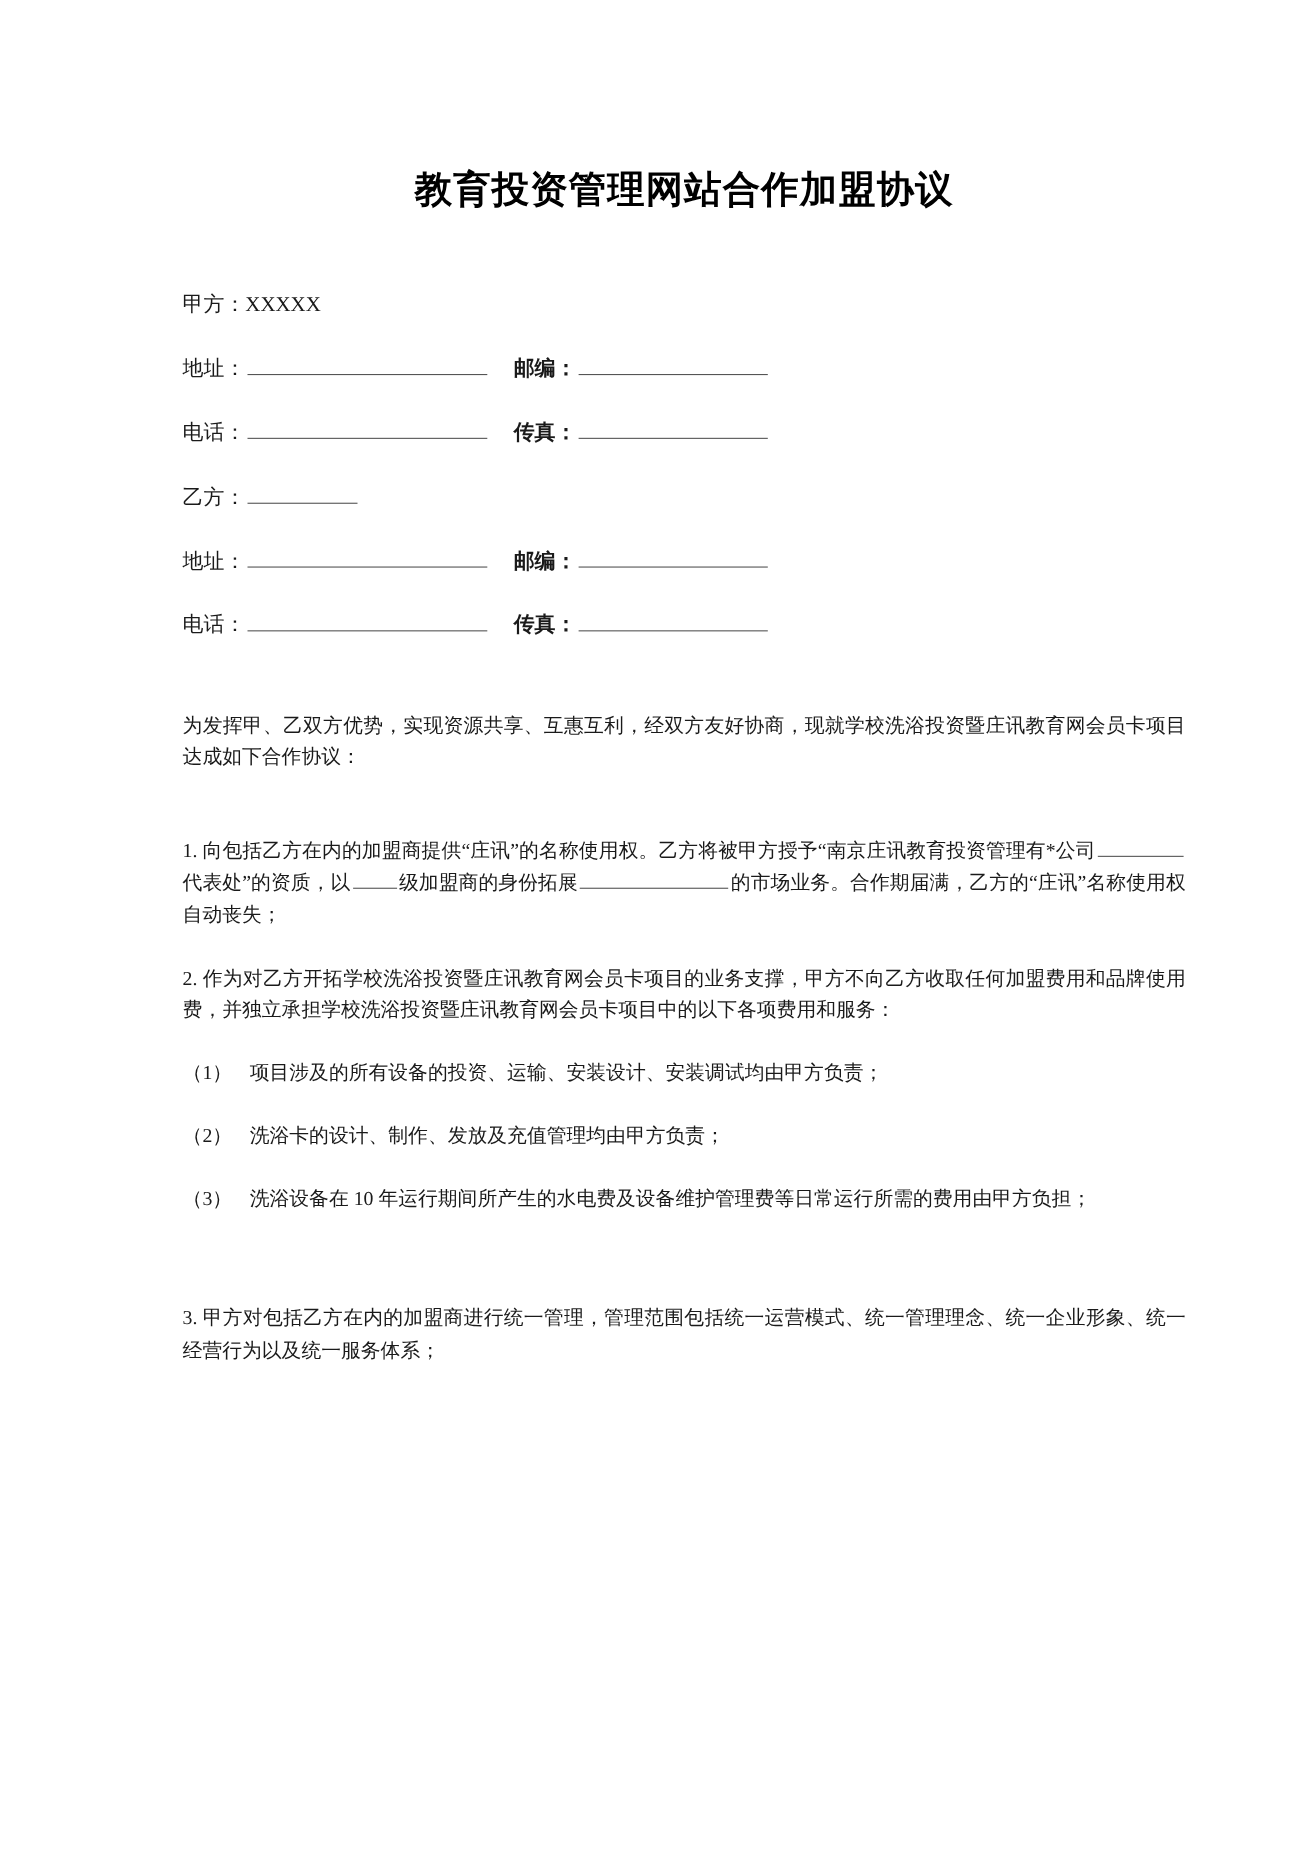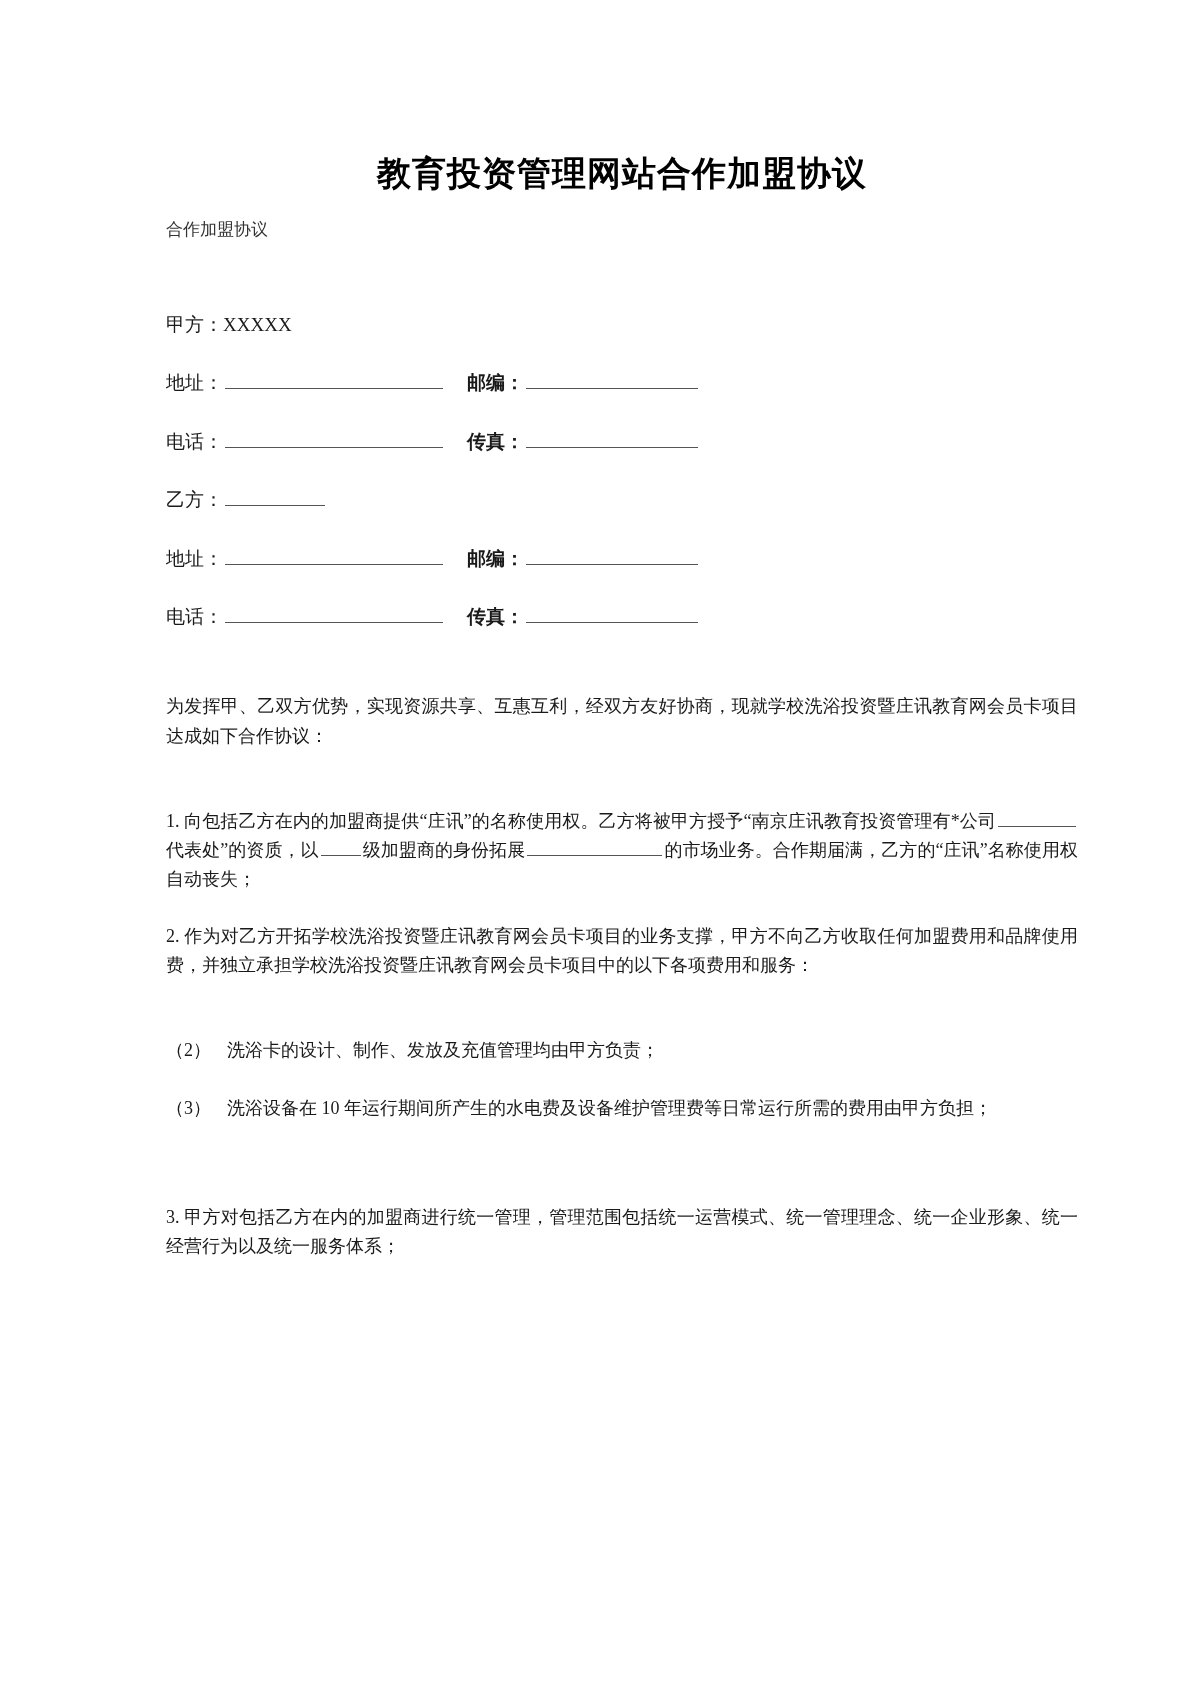--- a/index.html
+++ b/index.html
@@ -80,21 +80,20 @@
   .sub-marker { display: inline-block; }
   .sub-space { display: inline-block; width: 16px; }
 </style>
 </head>
 <body>
 
 <div class="page">
 
   <h1 class="doc-title">教育投资管理网站合作加盟协议</h1>
 
-  <div class="subtitle">合作加盟协议</div>
 
   <div class="gap-40"></div>
 
 
   <div class="gap-28"></div>
 
   <div class="field-row">
     <span>甲方：</span><span>XXXXX</span>
   </div>
 
@@ -138,20 +137,21 @@
   <div class="gap-28"></div>
 
   <p class="body-line"><span>1. 向包括乙方在内的加盟商提供“庄讯”的名称使用权。乙方将被甲方授予“南京庄讯教育投资管理有*公司</span><span class="blank blank-inline-md"></span><span>代表处”的资质，以</span><span class="blank blank-inline-sm"></span><span>级加盟商的身份拓展</span><span class="blank blank-inline-lg"></span><span>的市场业务。合作期届满，乙方的“庄讯”名称使用权自动丧失；</span></p>
 
   <div class="gap-28"></div>
 
   <p class="body-line">2. 作为对乙方开拓学校洗浴投资暨庄讯教育网会员卡项目的业务支撑，甲方不向乙方收取任何加盟费用和品牌使用费，并独立承担学校洗浴投资暨庄讯教育网会员卡项目中的以下各项费用和服务：</p>
 
   <div class="gap-28"></div>
 
+  <p class="body-line sub-item"><span class="sub-marker">（1）</span><span class="sub-space"></span><span>项目涉及的所有设备的投资、运输、安装设计、安装调试均由甲方负责；</span></p>
 
   <div class="gap-28"></div>
 
   <p class="body-line sub-item"><span class="sub-marker">（2）</span><span class="sub-space"></span><span>洗浴卡的设计、制作、发放及充值管理均由甲方负责；</span></p>
 
   <div class="gap-28"></div>
 
   <p class="body-line sub-item"><span class="sub-marker">（3）</span><span class="sub-space"></span><span>洗浴设备在 10 年运行期间所产生的水电费及设备维护管理费等日常运行所需的费用由甲方负担；</span></p>
 
   <div class="gap-28"></div>

